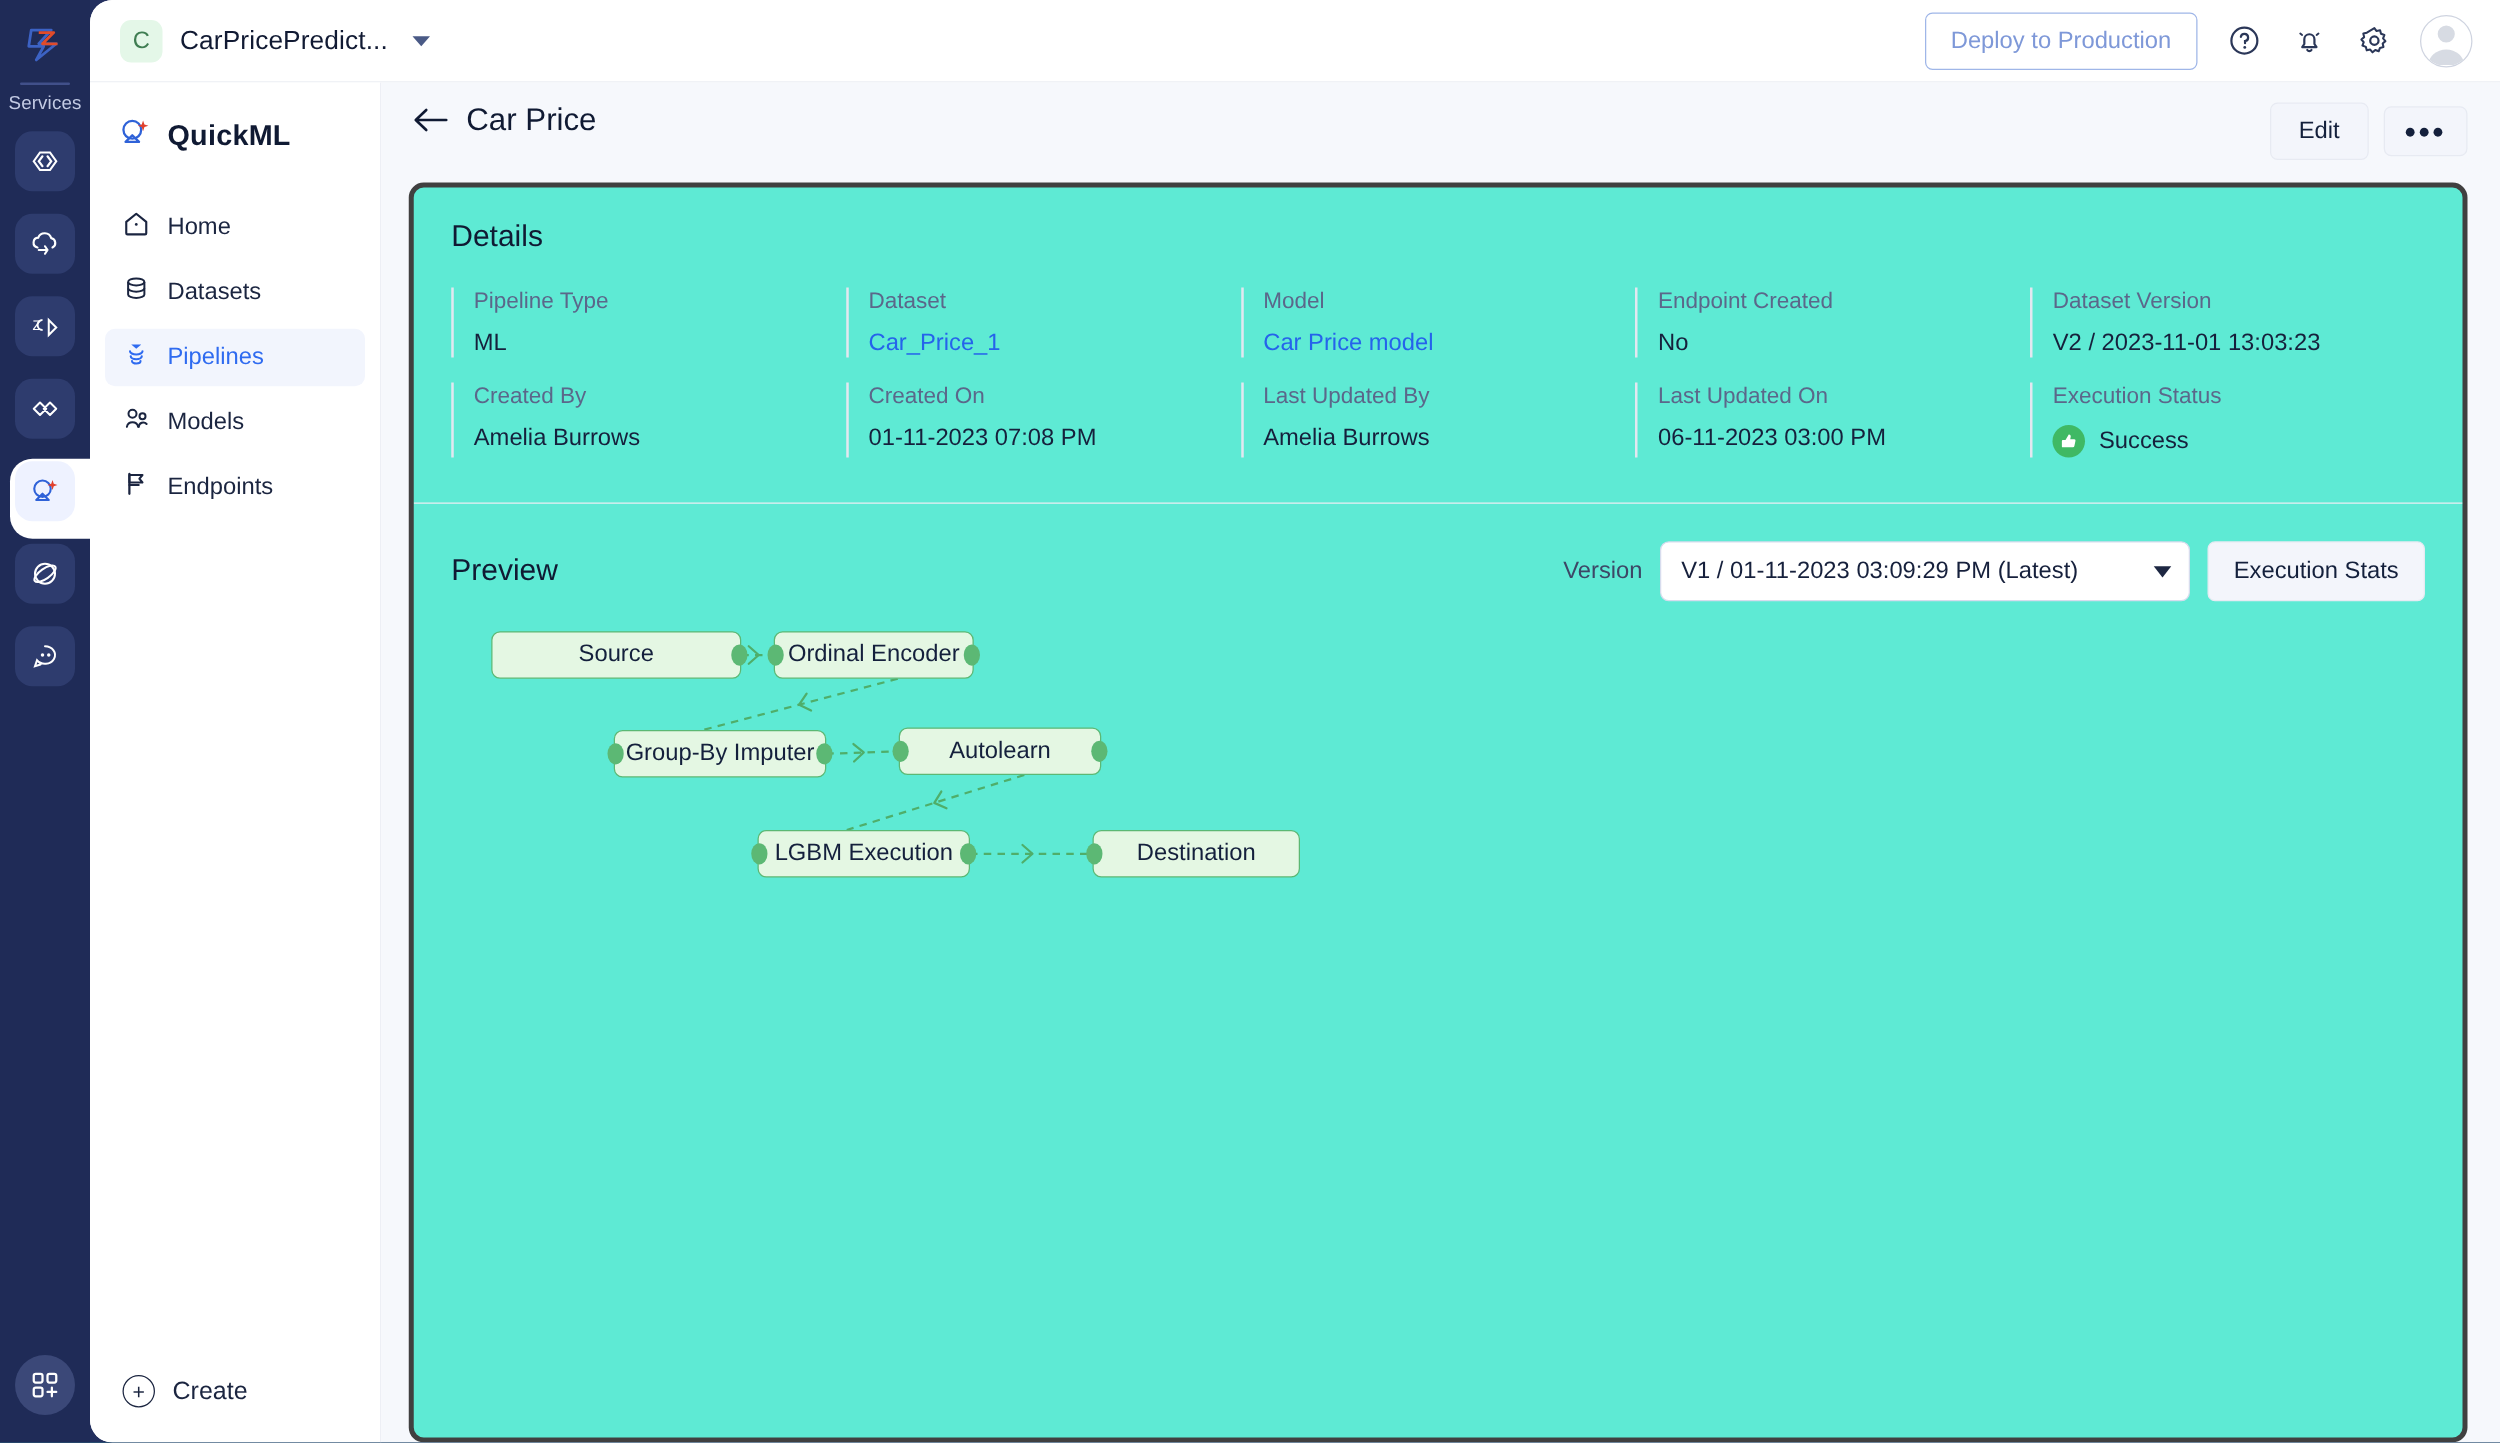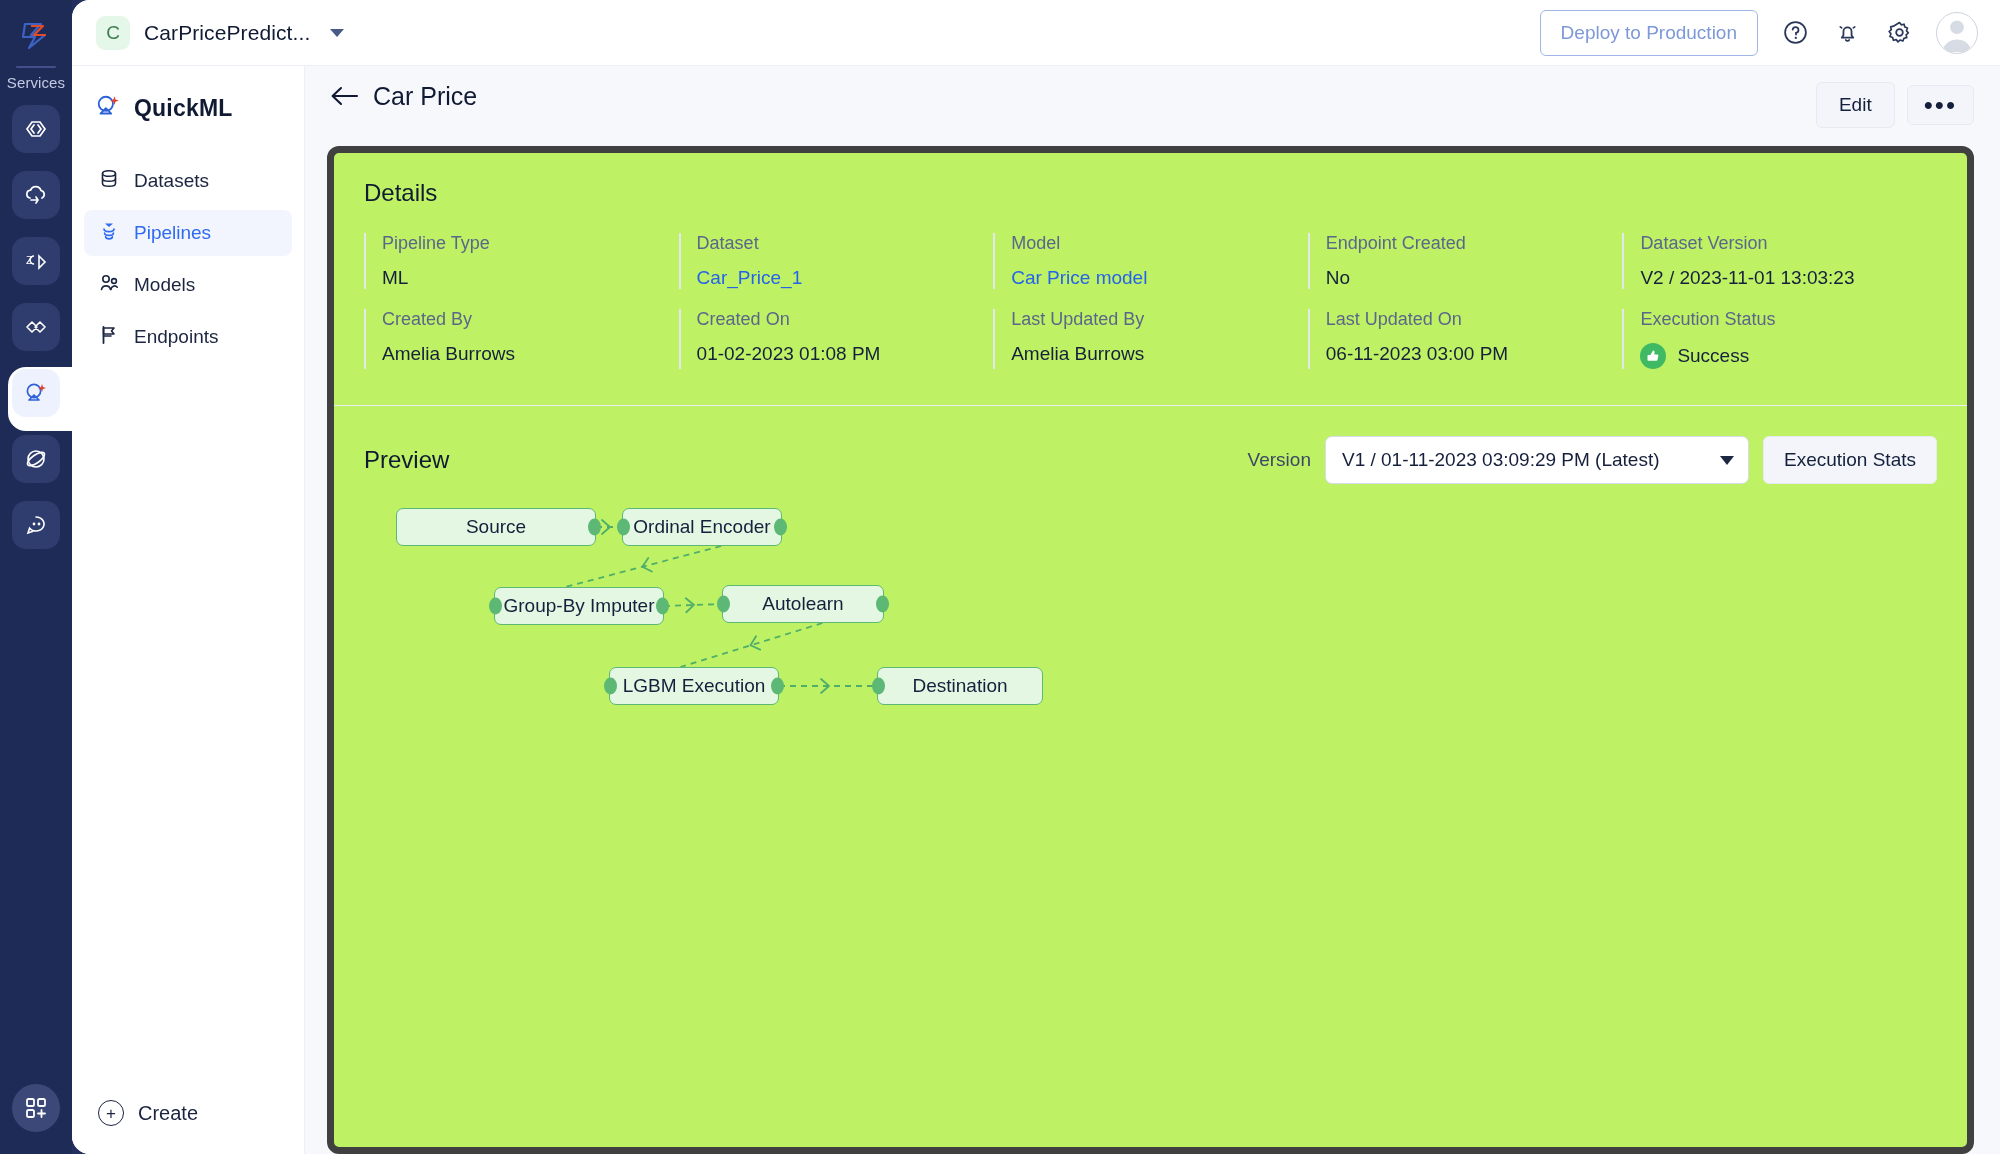--- a/index.html
+++ b/index.html
@@ -95,21 +95,21 @@
   
   .content { flex:1; background:#f6f8fc; padding: 20px 26px 0 22px; min-width:0; overflow:hidden; display:flex; flex-direction:column;}
   .page-head { display:flex; align-items:flex-start; height: 50px; margin: -4px 0 14px 0; }
   .back-arrow { width: 34px; height: 28px; display:flex; align-items:center; justify-content:center; }
   .page-title { font-size: 25px; color: #101a33; margin-left: 12px; }
   .page-head-right { margin-left:auto; display:flex; align-items:center; gap: 12px; }
   .ghost-btn { background:#f3f5fb; border:1px solid #e7eaf2; border-radius:6px; font-size:19px; color:#14203c; padding: 11px 22px;}
   .dots-btn { background:#f3f5fb; border:1px solid #e7eaf2; border-radius:6px; color:#14203c; padding: 8px 16px; font-size:26px; line-height:22px; letter-spacing:2px;}
 
   .card {
-    background:#bef264; border:7px solid #404040; border-radius: 12px;
+    background:#5eead4; border:4px solid #404040; border-radius: 12px;
     flex:1; margin-bottom: 0; padding: 26px 30px 0 30px; min-height:0; overflow:hidden;
   }
   .sec-title { font-size: 24px; color:#101a33; margin-bottom: 26px; }
   .detail-row { display:flex; gap: 0; }
   .detail-cell { flex:1; padding-left: 16px; border-left: 2px solid #e3e7f0; min-width:0; }
   .detail-label { font-size: 18px; color:#5b678a; margin-bottom: 13px; }
   .detail-value { font-size: 19px; color:#16203c; white-space:nowrap; }
   .detail-value.link { color:#2563eb; }
   .detail-row.row2 { margin-top: 20px; }
   .status-wrap { display:flex; align-items:center; gap: 11px; }
@@ -265,20 +265,29 @@
               <path d="M19 4 L20 7 L23 8 L20 9 L19 12 L18 9 L15 8 L18 7 Z" fill="#e0402c"></path>
             </svg>
           </span>
           <span class="brand-name">QuickML</span>
         </div>
 
         <div class="nav-items">
           <div class="nav-item">
             <span>
               <svg width="22" height="22" viewBox="0 0 22 22">
+                  <path d="M3 9.5 L11 3 L19 9.5 V18.5 a1 1 0 0 1-1 1 H4 a1 1 0 0 1-1-1 Z" fill="none" stroke="#1b2540" stroke-width="1.7" stroke-linejoin="round"></path>
+                  <circle cx="11" cy="11.5" r="1.1" fill="#1b2540"></circle>
+                </svg>
+            </span>
+            <span>Home</span>
+          </div>
+          <div class="nav-item">
+            <span>
+              <svg width="22" height="22" viewBox="0 0 22 22">
                   <ellipse cx="11" cy="5.5" rx="6.5" ry="2.8" fill="none" stroke="#1b2540" stroke-width="1.6"></ellipse>
                   <path d="M4.5 5.5 v5 a6.5 2.8 0 0 0 13 0 v-5" fill="none" stroke="#1b2540" stroke-width="1.6"></path>
                   <path d="M4.5 10.5 v5 a6.5 2.8 0 0 0 13 0 v-5" fill="none" stroke="#1b2540" stroke-width="1.6"></path>
                 </svg>
             </span>
             <span>Datasets</span>
           </div>
           <div class="nav-item active">
             <span>
               <svg width="22" height="22" viewBox="0 0 22 22">
@@ -360,21 +369,21 @@
             </div>
           </div>
 
           <div class="detail-row row2">
             <div class="detail-cell">
               <div class="detail-label">Created By</div>
               <div class="detail-value">Amelia Burrows</div>
             </div>
             <div class="detail-cell">
               <div class="detail-label">Created On</div>
-              <div class="detail-value">01-02-2023 01:08 PM</div>
+              <div class="detail-value">01-11-2023 07:08 PM</div>
             </div>
             <div class="detail-cell">
               <div class="detail-label">Last Updated By</div>
               <div class="detail-value">Amelia Burrows</div>
             </div>
             <div class="detail-cell">
               <div class="detail-label">Last Updated On</div>
               <div class="detail-value">06-11-2023 03:00 PM</div>
             </div>
             <div class="detail-cell">

